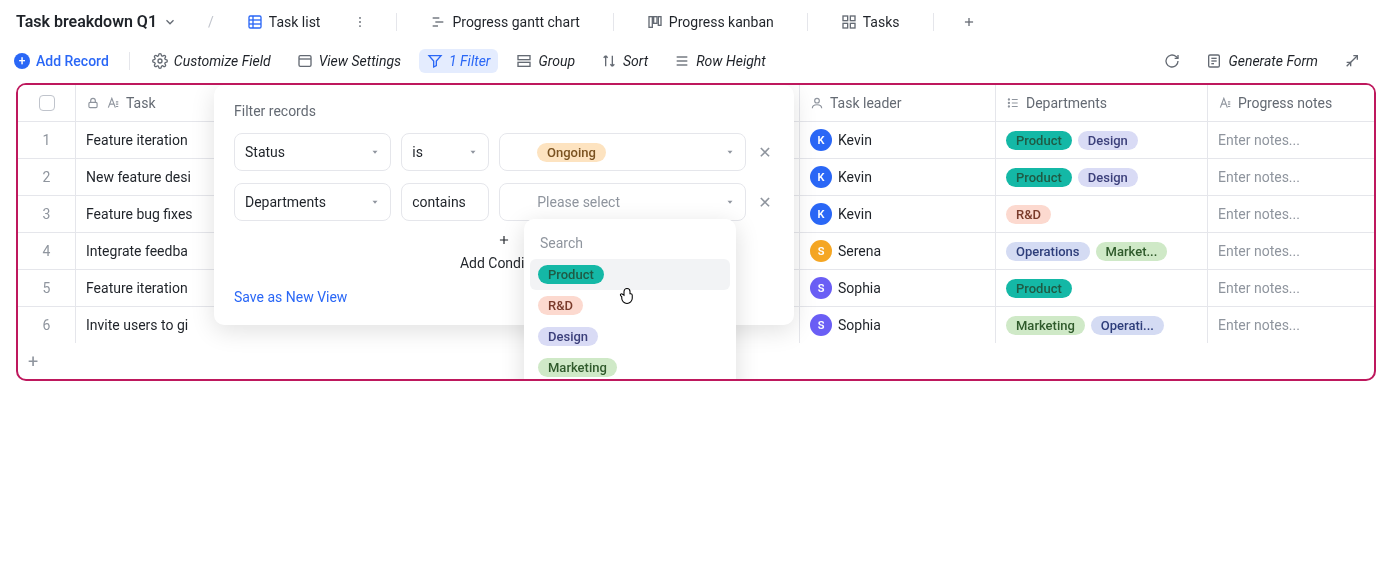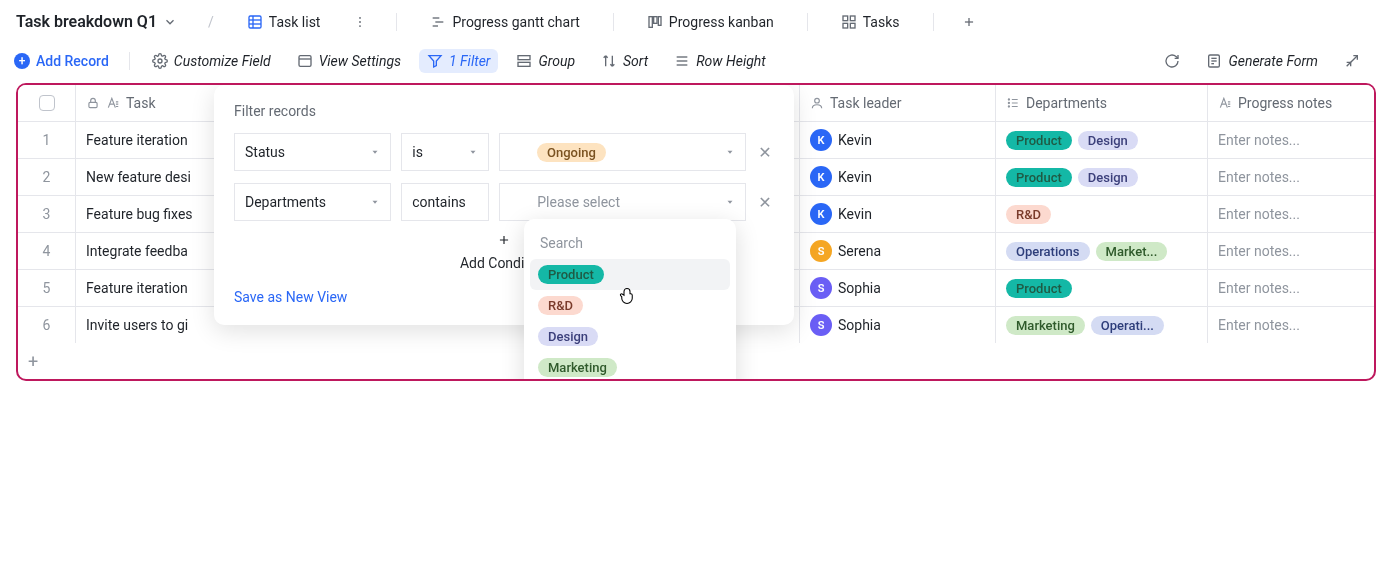--- a/index.html
+++ b/index.html
@@ -67,21 +67,21 @@
 
   
   .filter-panel { position:absolute; top:0; left:196px; width:580px; background:#fff; border-radius:10px; box-shadow: 0 6px 24px rgba(0,0,0,0.12); padding:18px 20px 20px 20px; z-index:10; }
   .filter-head { display:flex; align-items:center; justify-content:space-between; margin-bottom:14px; }
   .filter-head .title { color:#646a73; }
   .meet { display:flex; align-items:center; gap:8px; color:#646a73; }
   .meet .sel { display:flex; align-items:center; gap:4px; border:1px solid #e5e6eb; border-radius:6px; padding:2px 8px; color:#1f2329; }
   .help { width:18px; height:18px; border:1.5px solid #c0c4cc; border-radius:50%; display:flex; align-items:center; justify-content:center; font-size:11px; color:#8f959e; }
 
   .cond { display:flex; align-items:center; gap:10px; margin-bottom:12px; }
-  .sel-box { display:flex; align-items:center; justify-content:space-between; gap:14px; border:1px solid #e5e6eb; border-radius:0; padding:0 10px; height:38px; background:#fff; }
+  .sel-box { display:flex; align-items:center; justify-content:space-between; gap:14px; border:1px solid #e5e6eb; border-radius:8px; padding:0 10px; height:38px; background:#fff; }
   .sel-field { width:158px; }
   .sel-op { width:88px; }
   .sel-val { width:248px;padding-left:37px; }
   .sel-placeholder { color:#8f959e; }
   .close-x { color:#8f959e; font-size:16px; width:18px; text-align:center; }
   .chev { color:#8f959e; }
 
   .add-cond { display:flex; align-items:center; gap:8px; color:#1f2329; margin-top:4px;flex-direction:column; }
   .save-view { color:#2a67f6; margin-top:18px; }
 

